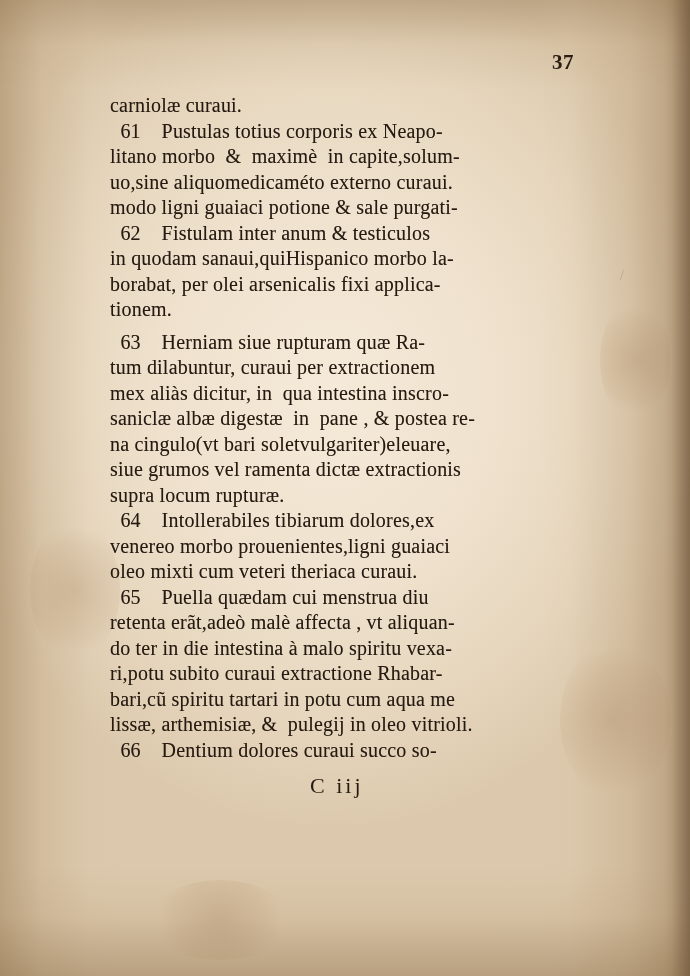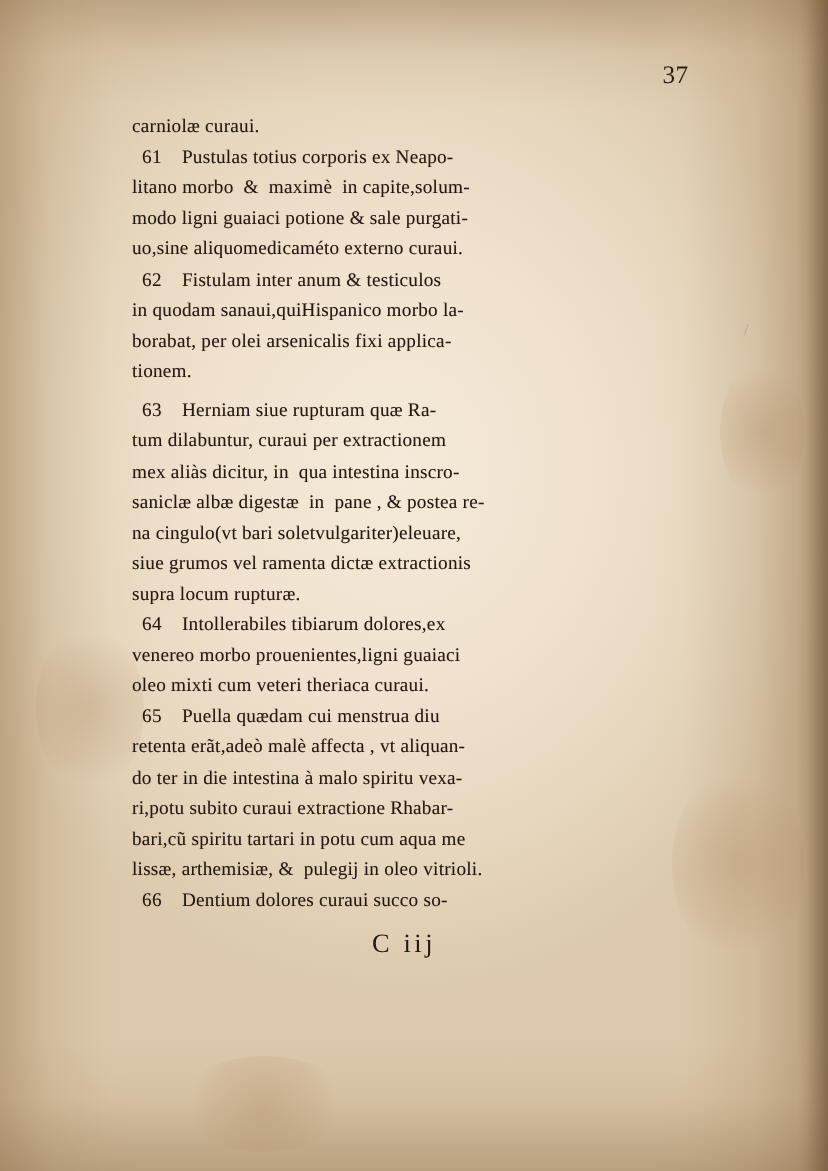--- a/index.html
+++ b/index.html
@@ -62,23 +62,24 @@
     width: 470px;
     color: #241a12;
   }
   .folio {
     text-align: right;
     font-size: 21px;
     letter-spacing: 0.5px;
     margin: 0 0 18px 0;
     padding-right: 6px;
     color: #2a1d12;
+    font-weight: bold;
   }
   .line {
-    font-size: 16px;
+    font-size: 20px;
     line-height: 25.5px;
     letter-spacing: 0.2px;
     white-space: pre;
     color: #251a11;
     text-shadow: 0 0 0.6px rgba(40,25,12,0.35);
   }
   .para-gap {
     height: 7px;
   }
   .colophon {
@@ -111,22 +112,22 @@
   <div class="foxing" style="left:150px; top:880px; width:140px; height:80px;"></div>
 
   <div class="marginal-smudge" style="left:620px; top:268px;">/</div>
 
   <div class="text-block">
     <div class="folio">37</div>
 
     <div class="line">carniolæ curaui.</div>
     <div class="line">  61    Pustulas totius corporis ex Neapo-</div>
     <div class="line">litano morbo  &amp;  maximè  in capite,solum-</div>
+    <div class="line">uo,sine aliquomedicaméto externo curaui.</div>
     <div class="line">modo ligni guaiaci potione &amp; sale purgati-</div>
-    <div class="line">uo,sine aliquomedicaméto externo curaui.</div>
     <div class="line">  62    Fistulam inter anum &amp; testiculos</div>
     <div class="line">in quodam sanaui,quiHispanico morbo la-</div>
     <div class="line">borabat, per olei arsenicalis fixi applica-</div>
     <div class="line">tionem.</div>
     <div class="para-gap"></div>
     <div class="line">  63    Herniam siue rupturam quæ Ra-</div>
     <div class="line">tum dilabuntur, curaui per extractionem</div>
     <div class="line">mex aliàs dicitur, in  qua intestina inscro-</div>
     <div class="line">saniclæ albæ digestæ  in  pane , &amp; postea re-</div>
     <div class="line">na cingulo(vt bari soletvulgariter)eleuare,</div>

